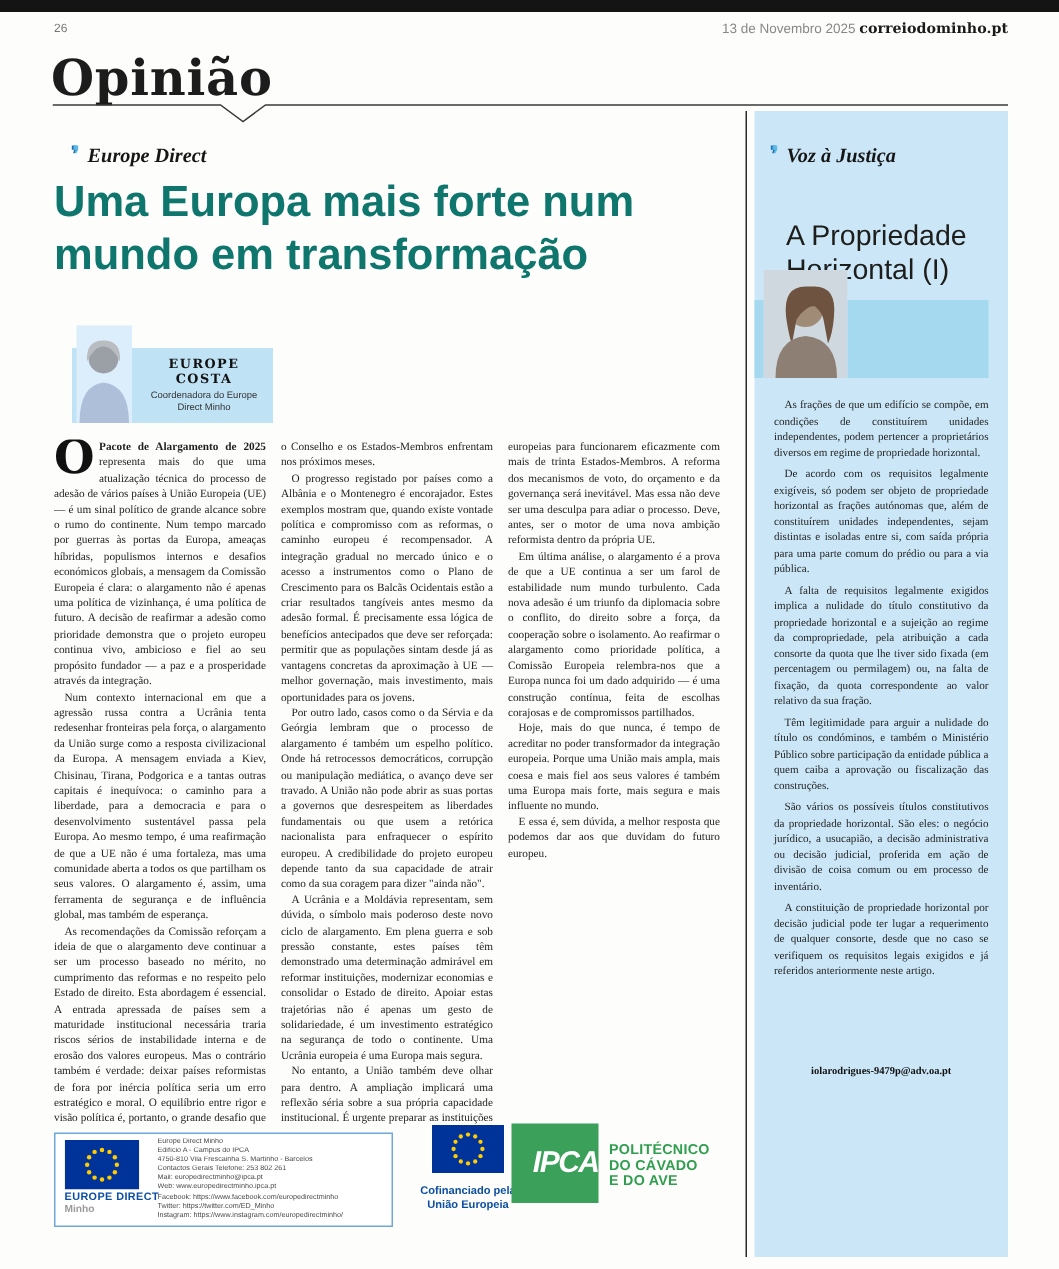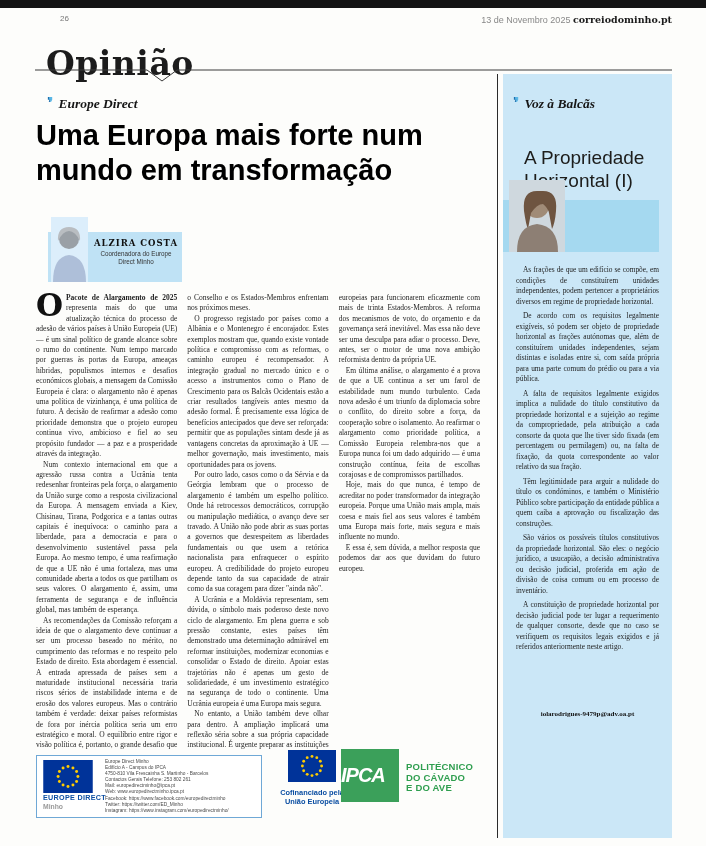--- a/index.html
+++ b/index.html
@@ -2,41 +2,41 @@
 <html><head>
 <meta charset="utf-8">
 <style>
   html,body{margin:0;padding:0;}
   body{
     width:706px;height:846px;position:relative;
     background:#fdfdfb;overflow:hidden;
     font-family:"Liberation Serif",serif;color:#222;
   }
   .topbar{position:absolute;left:0;top:0;width:706px;height:8px;background:#141414;}
-  .pagenum{position:absolute;left:36px;top:14px;font-family:"Liberation Sans",sans-serif;font-size:8px;color:#777;margin-left:24px;}
+  .pagenum{position:absolute;left:36px;top:14px;font-family:"Liberation Sans",sans-serif;font-size:8px;color:#777;}
   .masthead{position:absolute;right:34px;top:14px;font-size:9px;color:#888;font-family:"Liberation Sans",sans-serif;}
   .masthead b{color:#1a1a1a;font-family:"DejaVu Serif",serif;font-size:9.5px;}
-  .section-title{position:absolute;left:34px;top:32px;margin:12px;font-family:"DejaVu Serif",serif;font-weight:700;font-size:33px;letter-spacing:.5px;color:#1c1c1c;}
+  .section-title{position:absolute;left:34px;top:32px;margin:0;font-family:"DejaVu Serif",serif;font-weight:700;font-size:33px;letter-spacing:.5px;color:#1c1c1c;}
   .rule{position:absolute;left:35px;top:69px;}
 
   
   .side-line{position:absolute;left:497px;top:74px;width:1px;height:764px;background:#2a2a2a;}
   .side-panel{position:absolute;left:503px;top:74px;width:169px;height:764px;background:#cbe7f7;}
 
   
   .kicker{position:absolute;display:flex;align-items:flex-start;gap:4px;}
   .kicker .qmarks{font-family:"DejaVu Sans",sans-serif;font-weight:700;font-size:15px;line-height:14px;letter-spacing:-4px;}
   .kicker .q1{color:#1d6fae;}
   .kicker .q2{color:#5ab7e6;}
   .kicker .ktext{font-family:"Liberation Serif",serif;font-style:italic;font-weight:700;font-size:13.5px;color:#161616;padding-left:5px;}
   .kicker-article{left:47px;top:96px;}
   .kicker-side{left:513px;top:96px;}
 
   .article-title{position:absolute;left:36px;top:118px;width:445px;margin:0;
-    font-family:"Liberation Sans",sans-serif;font-weight:700;font-size:29px;line-height:35px;color:#000000;}
+    font-family:"Liberation Sans",sans-serif;font-weight:700;font-size:29px;line-height:35px;color:#0f766e;}
   .side-title{position:absolute;left:512px;top:134px;width:152px;margin:12px;
     font-family:"Liberation Sans",sans-serif;font-weight:400;font-size:19px;line-height:23px;color:#1d1d1b;}
 
   
   .author-box{position:absolute;}
   .author-band{position:absolute;}
   .author-photo{position:absolute;overflow:hidden;}
   .author-name{font-family:"DejaVu Serif",serif;font-weight:700;font-size:8.5px;letter-spacing:1px;color:#111;text-align:center;line-height:10px;}
   .author-role{font-family:"Liberation Sans",sans-serif;font-size:6.3px;line-height:7.5px;color:#333;text-align:center;margin-top:2px;}
   .ab-article{left:36px;top:216px;width:146px;height:66px;}
@@ -68,21 +68,21 @@
   
   .ed-box{position:absolute;left:36px;top:755px;width:224px;height:61px;background:#fff;border:1px solid #6fa8d6;}
   .ed-flag{position:absolute;left:6px;top:4px;}
   .ed-label{position:absolute;left:6px;top:37px;font-family:"Liberation Sans",sans-serif;font-weight:700;font-size:7.2px;color:#0b4ea2;letter-spacing:.3px;}
   .ed-sub{position:absolute;left:6px;top:47px;font-family:"Liberation Sans",sans-serif;font-weight:700;font-size:6.8px;color:#9a9a9a;}
   .ed-contacts{position:absolute;left:68px;top:3px;width:152px;font-family:"Liberation Sans",sans-serif;font-size:4.8px;line-height:6.1px;color:#4a4a4a;}
   .ed-contacts p{margin:0;white-space:nowrap;overflow:hidden;}
   .cofi{position:absolute;left:270px;top:750px;width:84px;text-align:center;}
   .cofi .txt{margin-top:3px;font-family:"Liberation Sans",sans-serif;font-weight:700;font-size:7.4px;line-height:8.8px;color:#0b4ea2;}
   .ipca-logo{position:absolute;left:341px;top:749px;width:58px;height:53px;background:#3ba05a;
-    display:flex;align-items:center;justify-content:flex-start;}
+    display:flex;align-items:center;justify-content:flex-end;}
   .ipca-logo span{font-family:"Liberation Sans",sans-serif;font-weight:700;font-style:italic;font-size:20px;color:#fff;letter-spacing:-1px;}
   .poli{position:absolute;left:406px;top:762px;font-family:"Liberation Sans",sans-serif;font-weight:700;font-size:9.5px;line-height:10.5px;color:#2f9e4f;letter-spacing:.2px;}
 </style>
 </head>
 <body>
 
 <div class="topbar"></div>
 
 <div class="pagenum">26</div>
 <div class="masthead">
@@ -110,35 +110,35 @@
   <div class="author-band"></div>
   <div class="author-photo">
     <svg width="37" height="65" viewBox="0 0 37 65">
       <rect width="37" height="65" fill="#dceefb"></rect>
       <circle cx="18" cy="22" r="10" fill="#9aa0a6"></circle>
       <path d="M18,10 q-12,0 -11,14 q5,-10 11,-10 q6,0 11,10 q1,-14 -11,-14" fill="#b9bdc1"></path>
       <path d="M2,65 Q2,40 18,38 Q35,40 35,65 Z" fill="#aebfd9"></path>
     </svg>
   </div>
   <div class="author-text">
-    <div class="author-name">ALZIRA COSTA</div>
+    <div class="author-name">EUROPE COSTA</div>
     <div class="author-role">Coordenadora do Europe Direct Minho</div>
   </div>
 </div>
 
 <div class="article-body">
   <p class="lead">
     <span class="dropcap">O</span><b>Pacote de Alargamento de 2025</b><span> representa mais do que uma atualização técnica do processo de adesão de vários países à União Europeia (UE) — é um sinal político de grande alcance sobre o rumo do continente. Num tempo marcado por guerras às portas da Europa, ameaças híbridas, populismos internos e desafios económicos globais, a mensagem da Comissão Europeia é clara: o alargamento não é apenas uma política de vizinhança, é uma política de futuro. A decisão de reafirmar a adesão como prioridade demonstra que o projeto europeu continua vivo, ambicioso e fiel ao seu propósito fundador — a paz e a prosperidade através da integração.</span>
   </p>
   <span><p>Num contexto internacional em que a agressão russa contra a Ucrânia tenta redesenhar fronteiras pela força, o alargamento da União surge como a resposta civilizacional da Europa. A mensagem enviada a Kiev, Chisinau, Tirana, Podgorica e a tantas outras capitais é inequívoca: o caminho para a liberdade, para a democracia e para o desenvolvimento sustentável passa pela Europa. Ao mesmo tempo, é uma reafirmação de que a UE não é uma fortaleza, mas uma comunidade aberta a todos os que partilham os seus valores. O alargamento é, assim, uma ferramenta de segurança e de influência global, mas também de esperança.</p><p>As recomendações da Comissão reforçam a ideia de que o alargamento deve continuar a ser um processo baseado no mérito, no cumprimento das reformas e no respeito pelo Estado de direito. Esta abordagem é essencial. A entrada apressada de países sem a maturidade institucional necessária traria riscos sérios de instabilidade interna e de erosão dos valores europeus. Mas o contrário também é verdade: deixar países reformistas de fora por inércia política seria um erro estratégico e moral. O equilíbrio entre rigor e visão política é, portanto, o grande desafio que o Conselho e os Estados-Membros enfrentam nos próximos meses.</p><p>O progresso registado por países como a Albânia e o Montenegro é encorajador. Estes exemplos mostram que, quando existe vontade política e compromisso com as reformas, o caminho europeu é recompensador. A integração gradual no mercado único e o acesso a instrumentos como o Plano de Crescimento para os Balcãs Ocidentais estão a criar resultados tangíveis antes mesmo da adesão formal. É precisamente essa lógica de benefícios antecipados que deve ser reforçada: permitir que as populações sintam desde já as vantagens concretas da aproximação à UE — melhor governação, mais investimento, mais oportunidades para os jovens.</p><p>Por outro lado, casos como o da Sérvia e da Geórgia lembram que o processo de alargamento é também um espelho político. Onde há retrocessos democráticos, corrupção ou manipulação mediática, o avanço deve ser travado. A União não pode abrir as suas portas a governos que desrespeitem as liberdades fundamentais ou que usem a retórica nacionalista para enfraquecer o espírito europeu. A credibilidade do projeto europeu depende tanto da sua capacidade de atrair como da sua coragem para dizer "ainda não".</p><p>A Ucrânia e a Moldávia representam, sem dúvida, o símbolo mais poderoso deste novo ciclo de alargamento. Em plena guerra e sob pressão constante, estes países têm demonstrado uma determinação admirável em reformar instituições, modernizar economias e consolidar o Estado de direito. Apoiar estas trajetórias não é apenas um gesto de solidariedade, é um investimento estratégico na segurança de todo o continente. Uma Ucrânia europeia é uma Europa mais segura.</p><p>No entanto, a União também deve olhar para dentro. A ampliação implicará uma reflexão séria sobre a sua própria capacidade institucional. É urgente preparar as instituições europeias para funcionarem eficazmente com mais de trinta Estados-Membros. A reforma dos mecanismos de voto, do orçamento e da governança será inevitável. Mas essa não deve ser uma desculpa para adiar o processo. Deve, antes, ser o motor de uma nova ambição reformista dentro da própria UE.</p><p>Em última análise, o alargamento é a prova de que a UE continua a ser um farol de estabilidade num mundo turbulento. Cada nova adesão é um triunfo da diplomacia sobre o conflito, do direito sobre a força, da cooperação sobre o isolamento. Ao reafirmar o alargamento como prioridade política, a Comissão Europeia relembra-nos que a Europa nunca foi um dado adquirido — é uma construção contínua, feita de escolhas corajosas e de compromissos partilhados.</p><p>Hoje, mais do que nunca, é tempo de acreditar no poder transformador da integração europeia. Porque uma União mais ampla, mais coesa e mais fiel aos seus valores é também uma Europa mais forte, mais segura e mais influente no mundo.</p><p>E essa é, sem dúvida, a melhor resposta que podemos dar aos que duvidam do futuro europeu.</p></span>
 </div>
 
 <div class="kicker kicker-side">
   <span class="qmarks"><span class="q1">❜</span><span class="q2">❜</span></span>
-  <span class="ktext">Voz à Balcãs</span>
+  <span class="ktext">Voz à Justiça</span>
 </div>
 
 <h3 class="side-title">A Propriedade Horizontal (I)</h3>
 
 <div class="author-box ab-side">
   <div class="author-band"></div>
   <div class="author-photo">
     <svg width="56" height="72" viewBox="0 0 56 72">
       <rect width="56" height="72" fill="#cfd8de"></rect>
       <circle cx="28" cy="26" r="12" fill="#a08b77"></circle>

